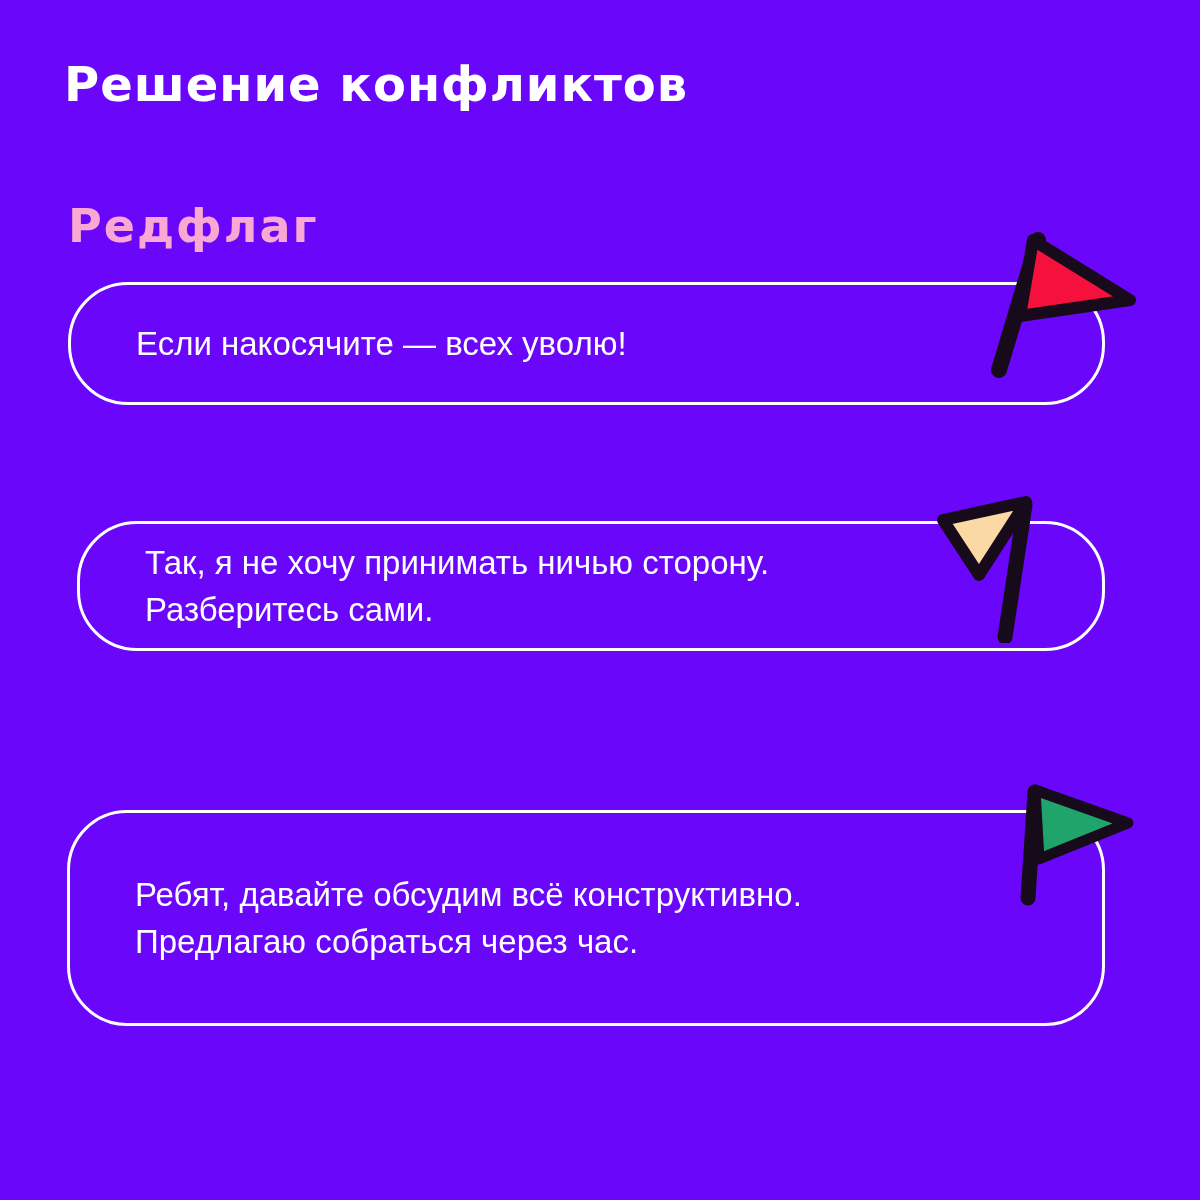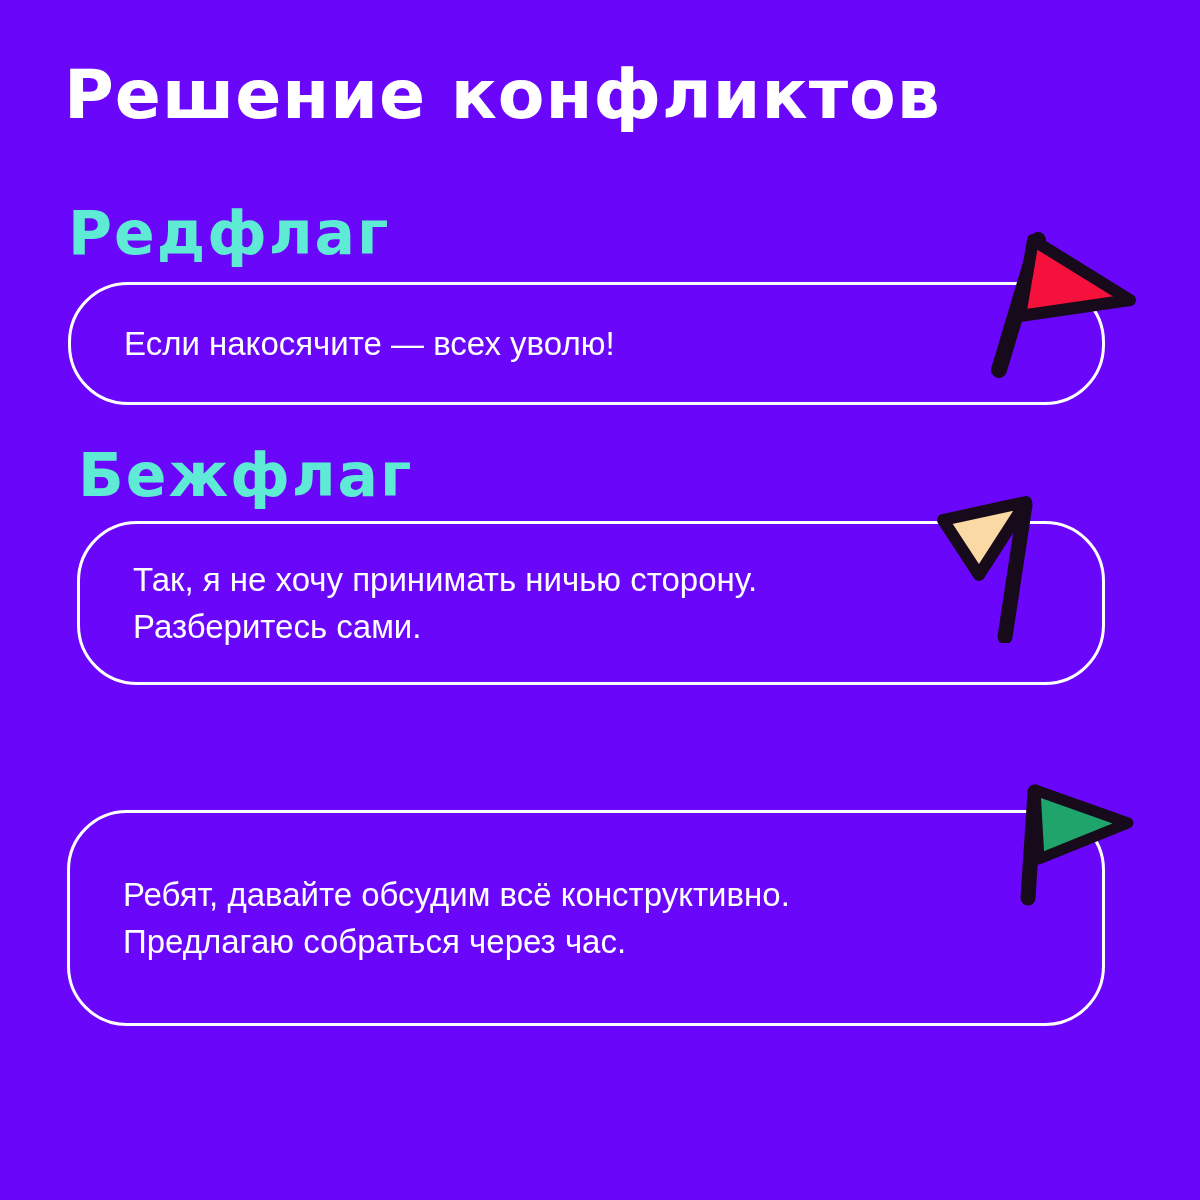--- a/index.html
+++ b/index.html
@@ -15,57 +15,57 @@
     overflow: hidden;
     font-family: "Liberation Sans", "DejaVu Sans", sans-serif;
     color: #FFFFFF;
   }
   .page-title {
     position: absolute;
     left: 64px;
     top: 58px;
     margin: 0;
     font-family: "DejaVu Sans", "Liberation Sans", sans-serif;
-    font-size: 68px;
+    font-size: 48px;
     line-height: 1.1;
     font-weight: 800;
     letter-spacing: 1px;
     color: #FFFFFF;
     white-space: nowrap;
   }
   .section-heading {
     position: absolute;
     margin: 0;
     font-family: "DejaVu Sans", "Liberation Sans", sans-serif;
-    font-size: 60px;
+    font-size: 46px;
     line-height: 1.05;
     font-weight: 800;
     letter-spacing: 2px;
-    color: #5eead4;
+    color: #f9a8d4;
     white-space: nowrap;
   }
   .heading-1 { left: 68px; top: 202px; }
   .heading-2 { left: 78px; top: 444px; }
   .heading-3 { left: 67px; top: 732px; }
 
   .bubble {
     position: absolute;
     box-sizing: border-box;
     border: 3px solid #FFFFFF;
     border-radius: 60px;
     display: flex;
     align-items: center;
     background: transparent;
   }
   .bubble-1 { left: 68px; top: 282px; width: 1037px; height: 123px; }
-  .bubble-2 { left: 77px; top: 521px; width: 1028px; height: 164px; }
+  .bubble-2 { left: 77px; top: 521px; width: 1028px; height: 130px; }
   .bubble-3 { left: 67px; top: 810px; width: 1038px; height: 216px; }
 
   .quote-text {
-    margin: 3px;
+    margin: 15px;
     padding-left: 50px;
     padding-right: 140px;
     font-size: 33px;
     line-height: 47px;
     font-weight: 400;
     color: #FFFFFF;
     white-space: pre-line;
   }
 
   .flag {
@@ -85,21 +85,20 @@
 
   <h2 class="section-heading heading-1">Редфлаг</h2>
   <div class="bubble bubble-1">
     <p class="quote-text">Если накосячите — всех уволю!</p>
   </div>
   <svg class="flag flag-red" width="152" height="152" viewBox="0 0 152 152">
     <line x1="52" y1="12" x2="13" y2="142" stroke="#170B1B" stroke-width="16" stroke-linecap="round"></line>
     <polygon points="47,12 144,72 34,88" stroke="#170B1B" stroke-width="12" stroke-linejoin="round" fill="#F6113C"></polygon>
   </svg>
 
-  <h2 class="section-heading heading-2">Бежфлаг</h2>
   <div class="bubble bubble-2">
     <p class="quote-text">Так, я не хочу принимать ничью сторону.
 Разберитесь сами.</p>
   </div>
   <svg class="flag flag-beige" width="102" height="152" viewBox="0 0 102 152">
     <line x1="91" y1="14" x2="71" y2="146" stroke="#170B1B" stroke-width="15" stroke-linecap="round"></line>
     <polygon points="9,29 92,11 45,84" stroke="#170B1B" stroke-width="12" stroke-linejoin="round" fill="#FAD9A4"></polygon>
   </svg>
 
   <div class="bubble bubble-3">

